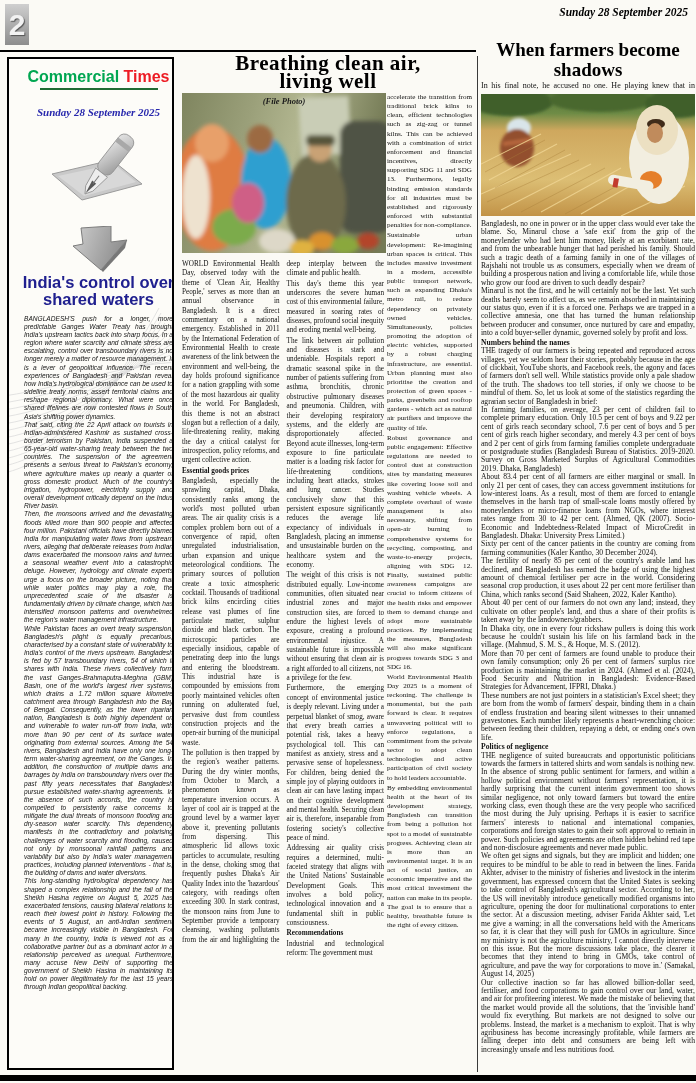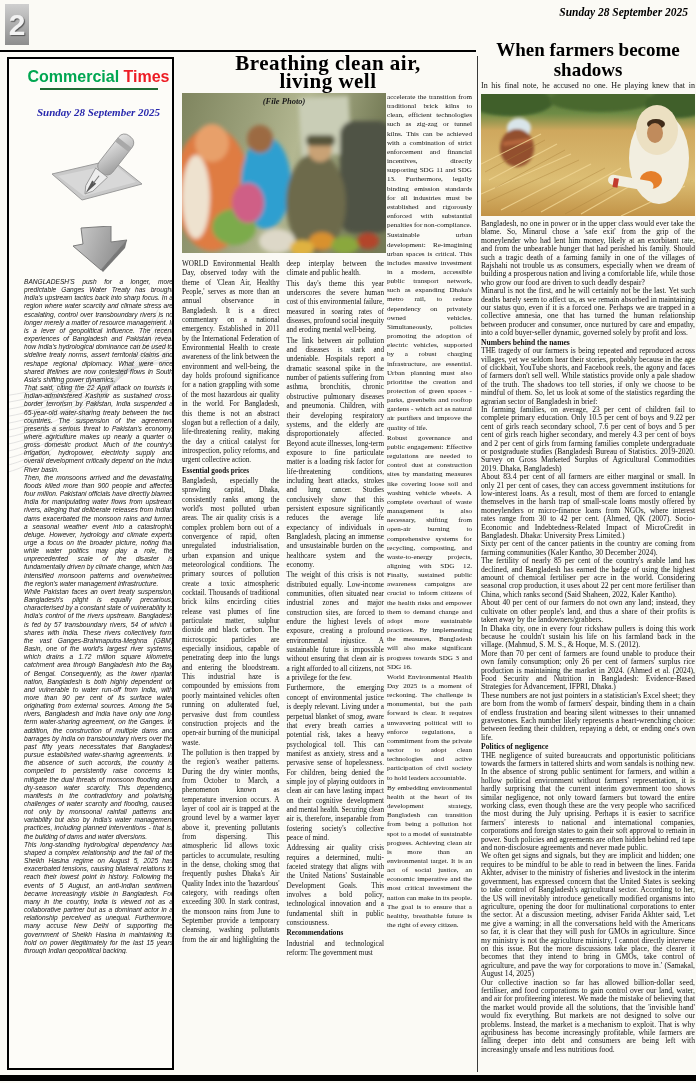--- a/index.html
+++ b/index.html
@@ -130,20 +130,21 @@
     <defs>
       <linearGradient id="arr" x1="0" y1="0" x2="1" y2="0.3">
         <stop offset="0" stop-color="#cfcfcf"></stop>
             <stop offset="1" stop-color="#8e8e8e"></stop>
       </linearGradient>
     </defs>
     <polygon points="14,2 44,0 44,16 60,14 34,44 6,20 16,18" fill="url(#arr)" stroke="#7c7c7c" stroke-width="1"></polygon>
     <polygon points="34,44 60,14 58,22 36,46" fill="#777"></polygon>
   </svg>
 
+  <div class="ed-headline">India's control over shared waters</div>
 
   <div class="ed-body">
     <p>BANGLADESH'S push for a longer, more predictable Ganges Water Treaty has brought India's upstream tactics back into sharp focus. In a region where water scarcity and climate stress are escalating, control over transboundary rivers is no longer merely a matter of resource management. It is a lever of geopolitical influence. The recent experiences of Bangladesh and Pakistan reveal how India's hydrological dominance can be used to sideline treaty norms, assert territorial claims and reshape regional diplomacy. What were once shared lifelines are now contested flows in South Asia's shifting power dynamics.</p>
     <p>That said, citing the 22 April attack on tourists in Indian-administered Kashmir as sustained cross-border terrorism by Pakistan, India suspended a 65-year-old water-sharing treaty between the two countries. The suspension of the agreement presents a serious threat to Pakistan's economy, where agriculture makes up nearly a quarter of gross domestic product. Much of the country's irrigation, hydropower, electricity supply and overall development critically depend on the Indus River basin.</p>
     <p>Then, the monsoons arrived and the devastating floods killed more than 900 people and affected four million. Pakistani officials have directly blamed India for manipulating water flows from upstream rivers, alleging that deliberate releases from Indian dams exacerbated the monsoon rains and turned a seasonal weather event into a catastrophic deluge. However, hydrology and climate experts urge a focus on the broader picture, noting that while water politics may play a role, the unprecedented scale of the disaster is fundamentally driven by climate change, which has intensified monsoon patterns and overwhelmed the region's water management infrastructure.</p>
     <p>While Pakistan faces an overt treaty suspension, Bangladesh's plight is equally precarious, characterised by a constant state of vulnerability to India's control of the rivers upstream. Bangladesh is fed by 57 transboundary rivers, 54 of which it shares with India. These rivers collectively form the vast Ganges-Brahmaputra-Meghna (GBM) Basin, one of the world's largest river systems, which drains a 1.72 million square kilometre catchment area through Bangladesh into the Bay of Bengal. Consequently, as the lower riparian nation, Bangladesh is both highly dependent on and vulnerable to water run-off from India, with more than 90 per cent of its surface water originating from external sources. Among the 54 rivers, Bangladesh and India have only one long-term water-sharing agreement, on the Ganges. In addition, the construction of multiple dams and barrages by India on transboundary rivers over the past fifty years necessitates that Bangladesh pursue established water-sharing agreements. In the absence of such accords, the country is compelled to persistently raise concerns to mitigate the dual threats of monsoon flooding and dry-season water scarcity. This dependency manifests in the contradictory and polarising challenges of water scarcity and flooding, caused not only by monsoonal rainfall patterns and variability but also by India's water management practices, including planned interventions - that is, the building of dams and water diversions.</p>
     <p>This long-standing hydrological dependency has shaped a complex relationship and the fall of the Sheikh Hasina regime on August 5, 2025 has exacerbated tensions, causing bilateral relations to reach their lowest point in history. Following the events of 5 August, an anti-Indian sentiment became increasingly visible in Bangladesh. For many in the country, India is viewed not as a collaborative partner but as a dominant actor in a relationship perceived as unequal. Furthermore, many accuse New Delhi of supporting the government of Sheikh Hasina in maintaining its hold on power illegitimately for the last 15 years through Indian geopolitical backing.</p>
   </div>
  </div>
 </div>

